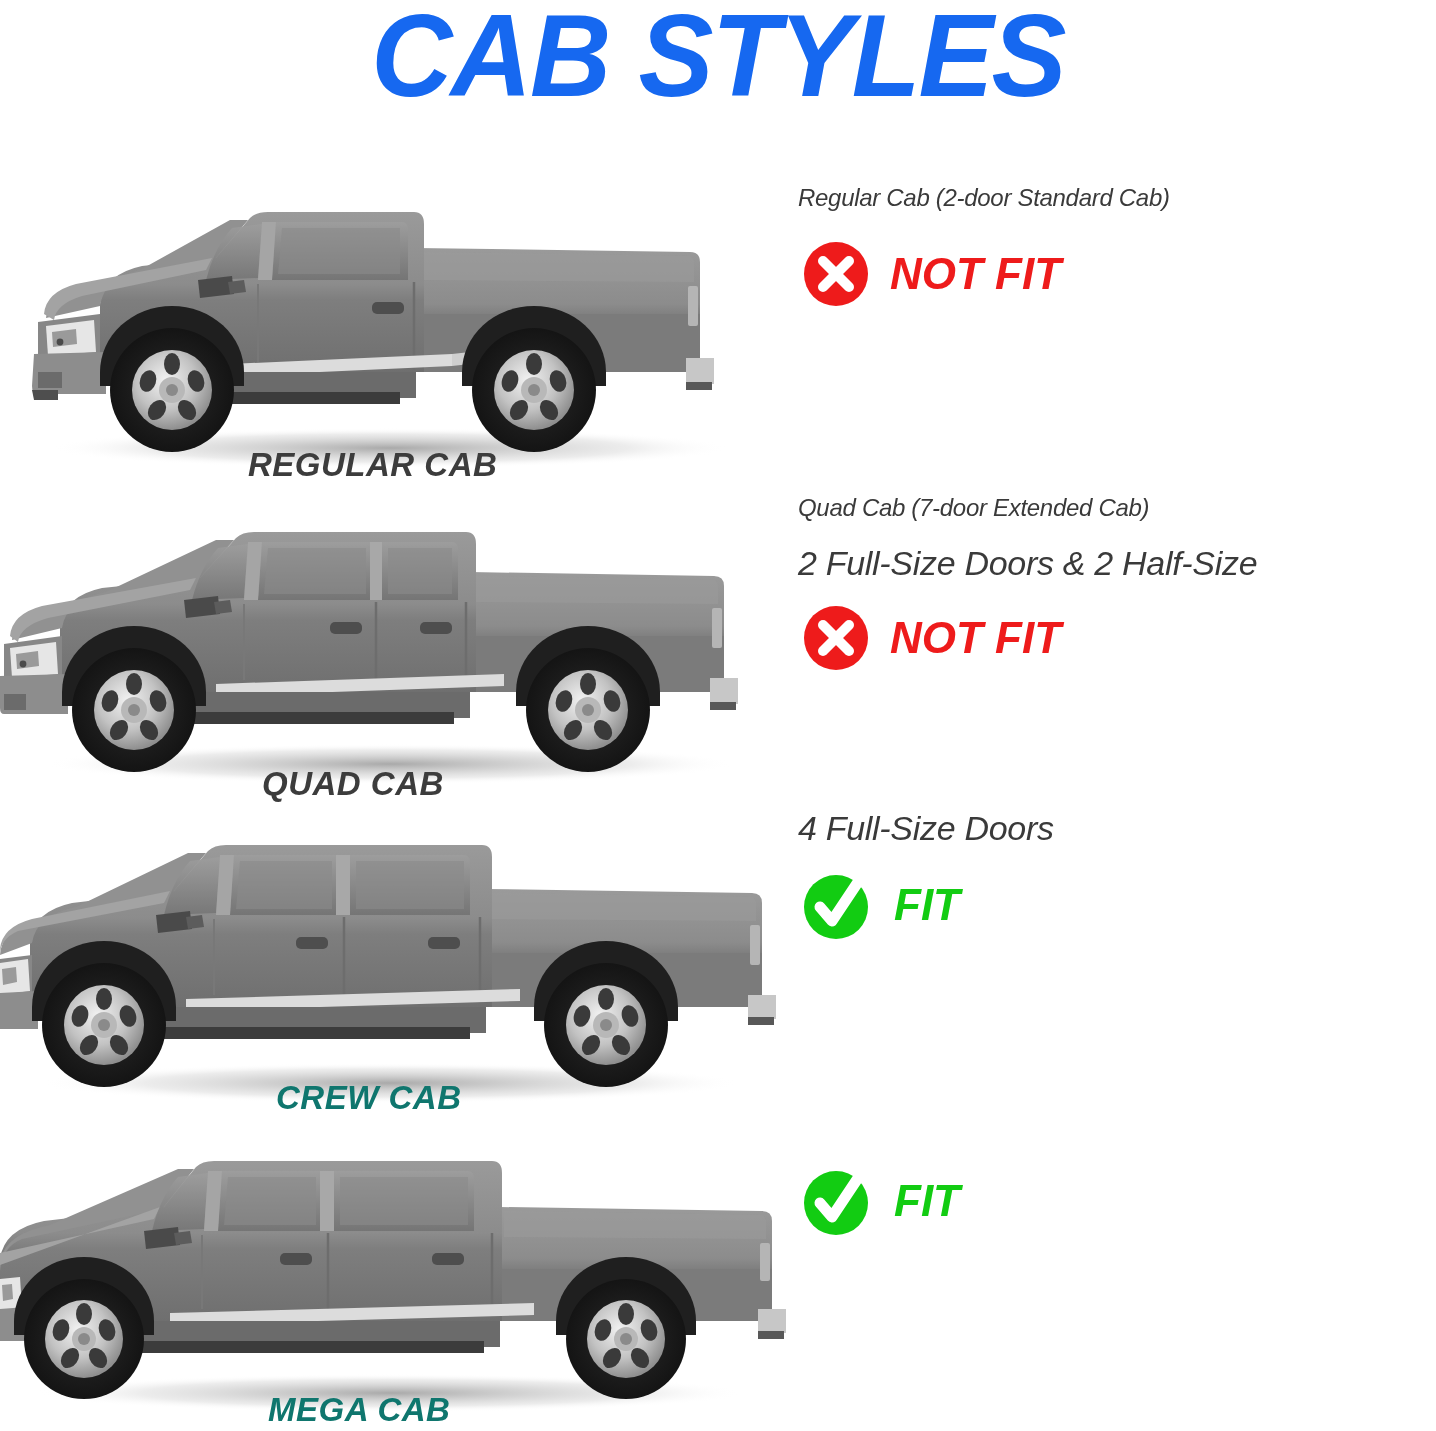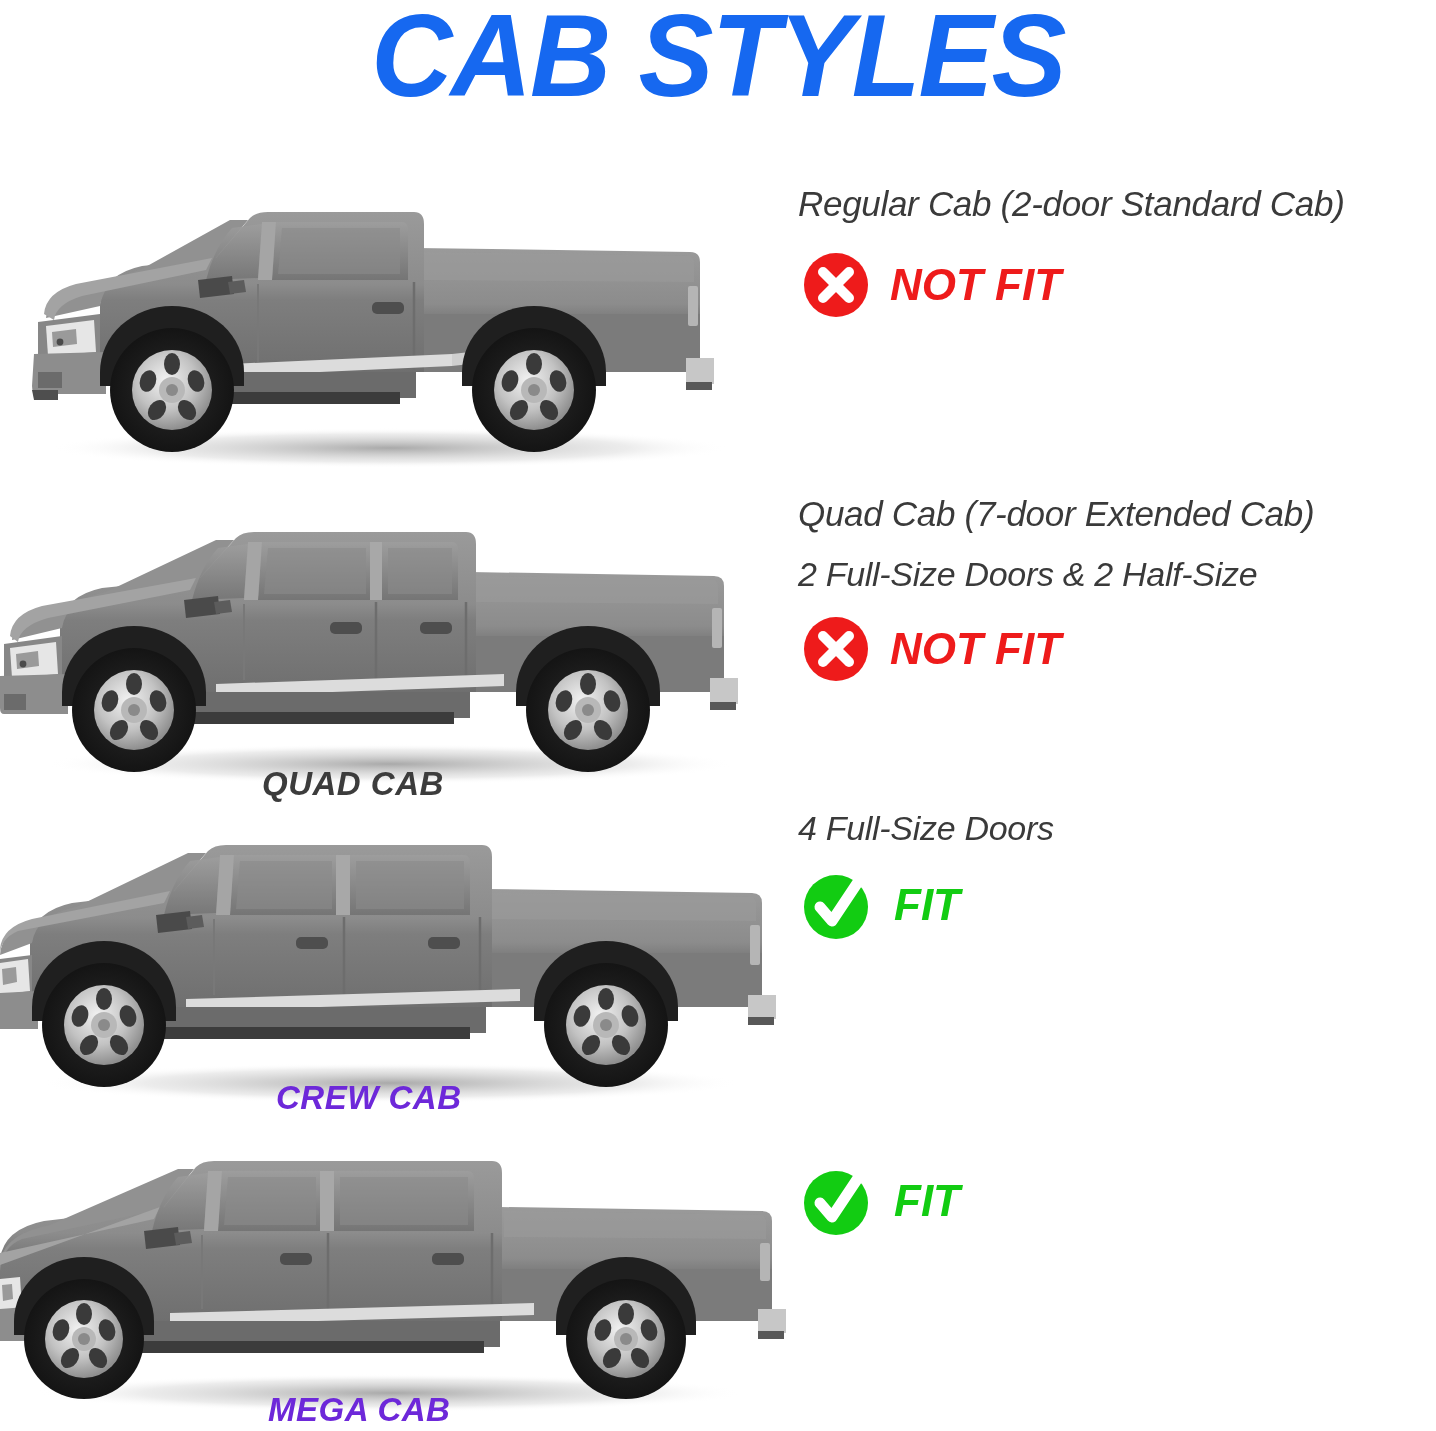--- a/index.html
+++ b/index.html
@@ -31,26 +31,26 @@
 
   .truck-wrap{position:absolute;left:0;top:0;width:790px;}
   .truck-svg{display:block;}
 
   .cab-caption{
     position:absolute;
     font-size:33px;font-weight:bold;font-style:italic;
     letter-spacing:0.5px;
     color:#3c3c3c;white-space:nowrap;
   }
-  .cab-caption.green{color:#6d28d9;}
+  .cab-caption.green{color:#0f766e;}
 
   
   .info{position:absolute;left:798px;top:0;width:638px;}
   .info .line{
-    font-size:35px;font-style:italic;font-weight:500;
+    font-size:24px;font-style:italic;font-weight:500;
     color:#3a3a3a;line-height:1.0;white-space:nowrap;
     letter-spacing:-0.3px;
   }
   .info .line.l1{margin-bottom:26px;}
   .info .line.small{font-size:34px;}
 
   .fitrow{display:flex;align-items:center;margin-top:20px;}
   .fit-icon{flex:0 0 auto;display:block;}
   .fit-label{
     font-size:44px;font-weight:bold;font-style:italic;
@@ -167,20 +167,21 @@
         <circle cx="534" cy="204" r="6" fill="#8a8a8a"></circle>
         <g fill="#3a3a3a">
           <ellipse cx="534" cy="178" rx="8" ry="11"></ellipse>
           <ellipse cx="558" cy="195" rx="11" ry="8" transform="rotate(72 558 195)"></ellipse>
           <ellipse cx="549" cy="224" rx="8" ry="11" transform="rotate(144 549 224)"></ellipse>
           <ellipse cx="519" cy="224" rx="8" ry="11" transform="rotate(216 519 224)"></ellipse>
           <ellipse cx="510" cy="195" rx="11" ry="8" transform="rotate(288 510 195)"></ellipse>
         </g>
       </svg>
     </div>
+    <div class="cab-caption" style="left:248px;top:260px;">REGULAR CAB</div>
 
     <div class="info">
       <div class="line l1">Regular Cab (2-door Standard Cab)</div>
       <div class="fitrow">
         <svg class="fit-icon" width="76" height="76" viewBox="0 0 76 76">
           <circle cx="38" cy="38" r="32" fill="#ee1b1b"></circle>
           <g stroke="#ffffff" stroke-width="10" stroke-linecap="round">
             <line x1="25" y1="25" x2="51" y2="51"></line>
             <line x1="51" y1="25" x2="25" y2="51"></line>
           </g>

